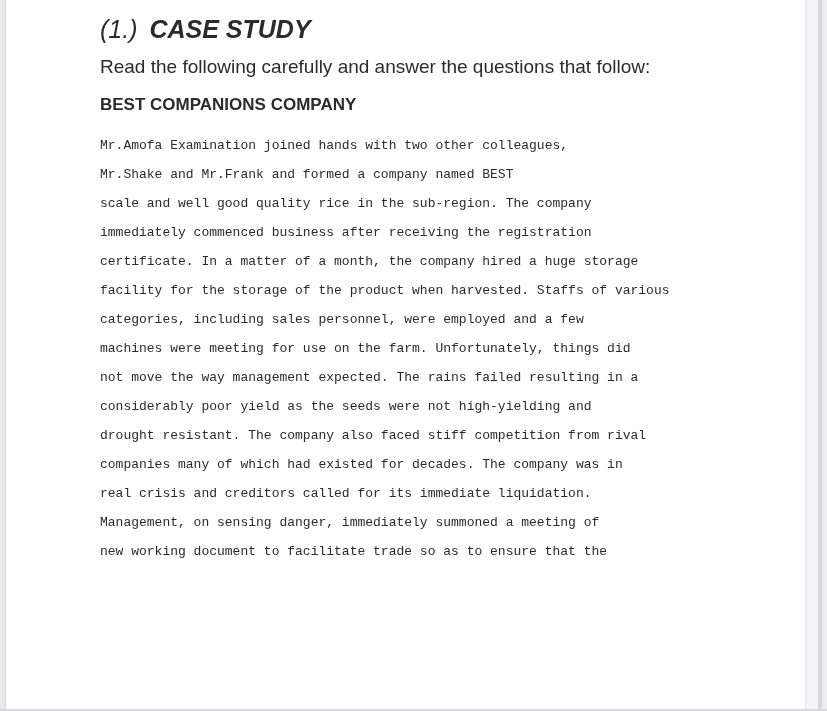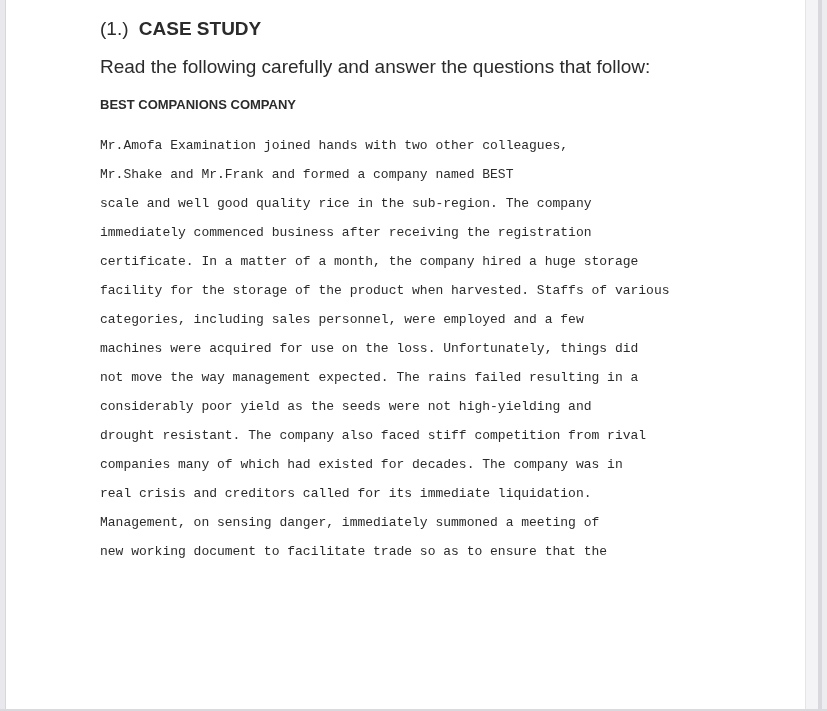--- a/index.html
+++ b/index.html
@@ -41,40 +41,41 @@
       #ededf0 17px, #ededf0 22px
     );
   }
   .content {
     position: absolute;
     left: 100px;
     top: 17px;
     width: 660px;
   }
   .head-line {
-    font-size: 19px;
+    font-size: 25px;
     line-height: 24px;
     margin-bottom: 14px;
     white-space: nowrap;
+    font-style: italic;
   }
   .head-number {
     font-weight: normal;
   }
   .head-title {
     font-weight: bold;
     margin-left: 5px;
   }
   .instruction {
     font-size: 19px;
     line-height: 24px;
     margin-bottom: 14px;
     white-space: nowrap;
   }
   .company-title {
-    font-size: 13px;
+    font-size: 17px;
     font-weight: bold;
     line-height: 24px;
     margin-bottom: 14px;
     white-space: nowrap;
   }
   .paragraph {
     font-size: 13px;
     font-family: Liberation Mono, monospace;
   }
   .para-line {
@@ -102,21 +103,21 @@
     <div class="company-title">BEST COMPANIONS COMPANY</div>
 
     <div class="paragraph">
       <div class="para-line">Mr.Amofa Examination joined hands with two other colleagues,</div>
       <div class="para-line">Mr.Shake and Mr.Frank and formed a company named BEST</div>
       <div class="para-line">scale and well good quality rice in the sub-region. The company</div>
       <div class="para-line">immediately commenced business after receiving the registration</div>
       <div class="para-line">certificate. In a matter of a month, the company hired a huge storage</div>
       <div class="para-line">facility for the storage of the product when harvested. Staffs of various</div>
       <div class="para-line">categories, including sales personnel, were employed and a few</div>
-      <div class="para-line">machines were acquired for use on the loss. Unfortunately, things did</div>
+      <div class="para-line">machines were meeting for use on the farm. Unfortunately, things did</div>
       <div class="para-line">not move the way management expected. The rains failed resulting in a</div>
       <div class="para-line">considerably poor yield as the seeds were not high-yielding and</div>
       <div class="para-line">drought resistant. The company also faced stiff competition from rival</div>
       <div class="para-line">companies many of which had existed for decades. The company was in</div>
       <div class="para-line">real crisis and creditors called for its immediate liquidation.</div>
       <div class="para-line">Management, on sensing danger, immediately summoned a meeting of</div>
       <div class="para-line">new working document to facilitate trade so as to ensure that the</div>
     </div>
 
   </div>

